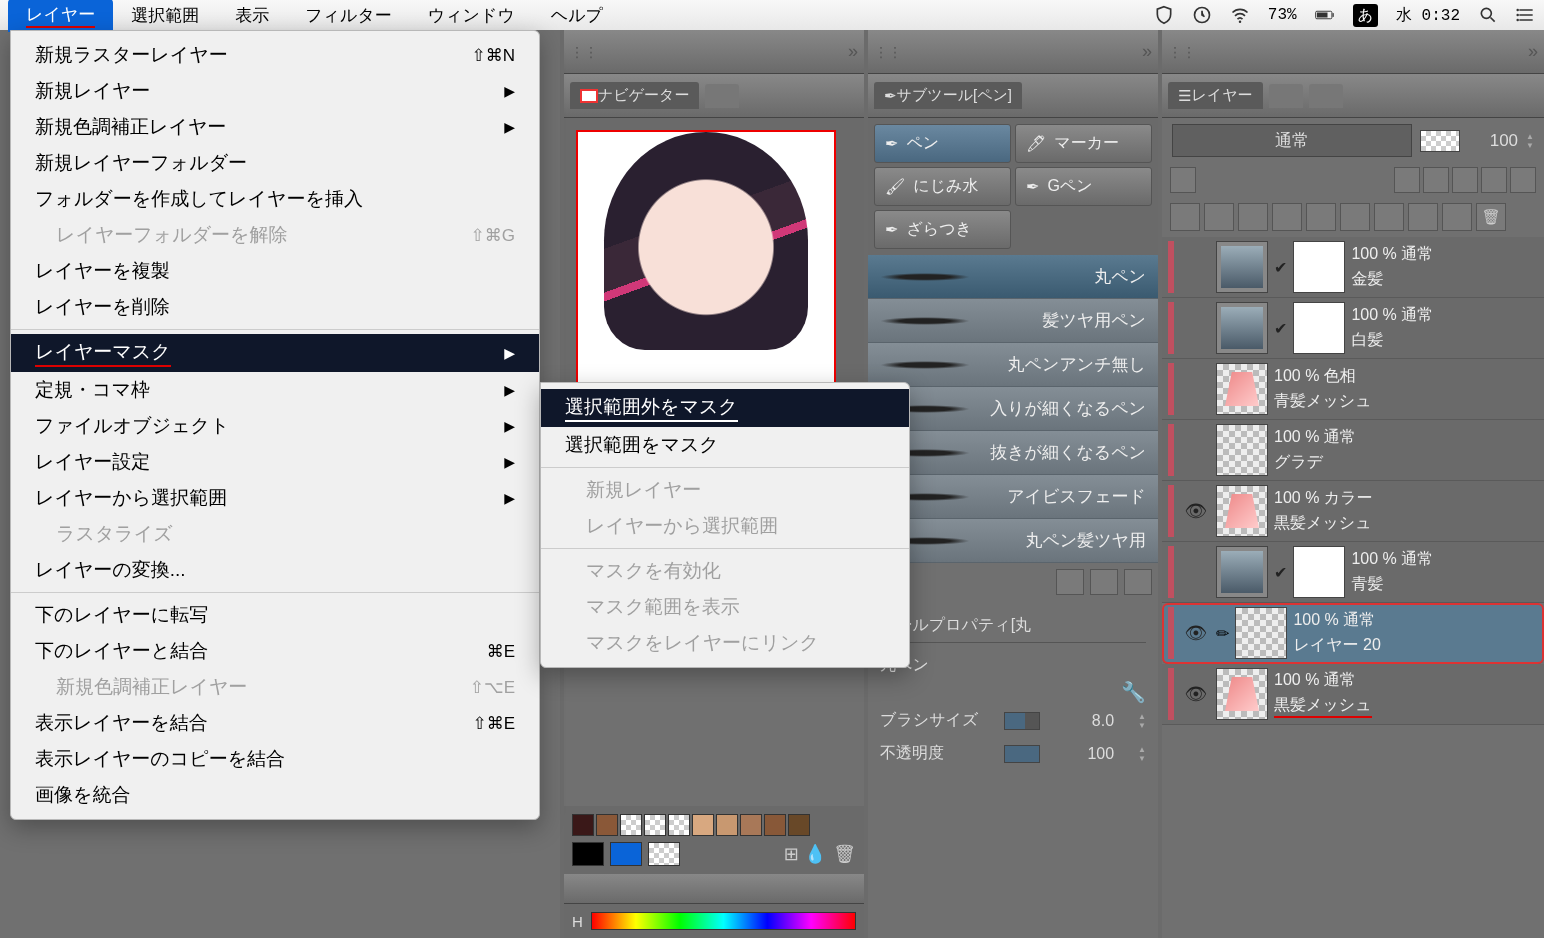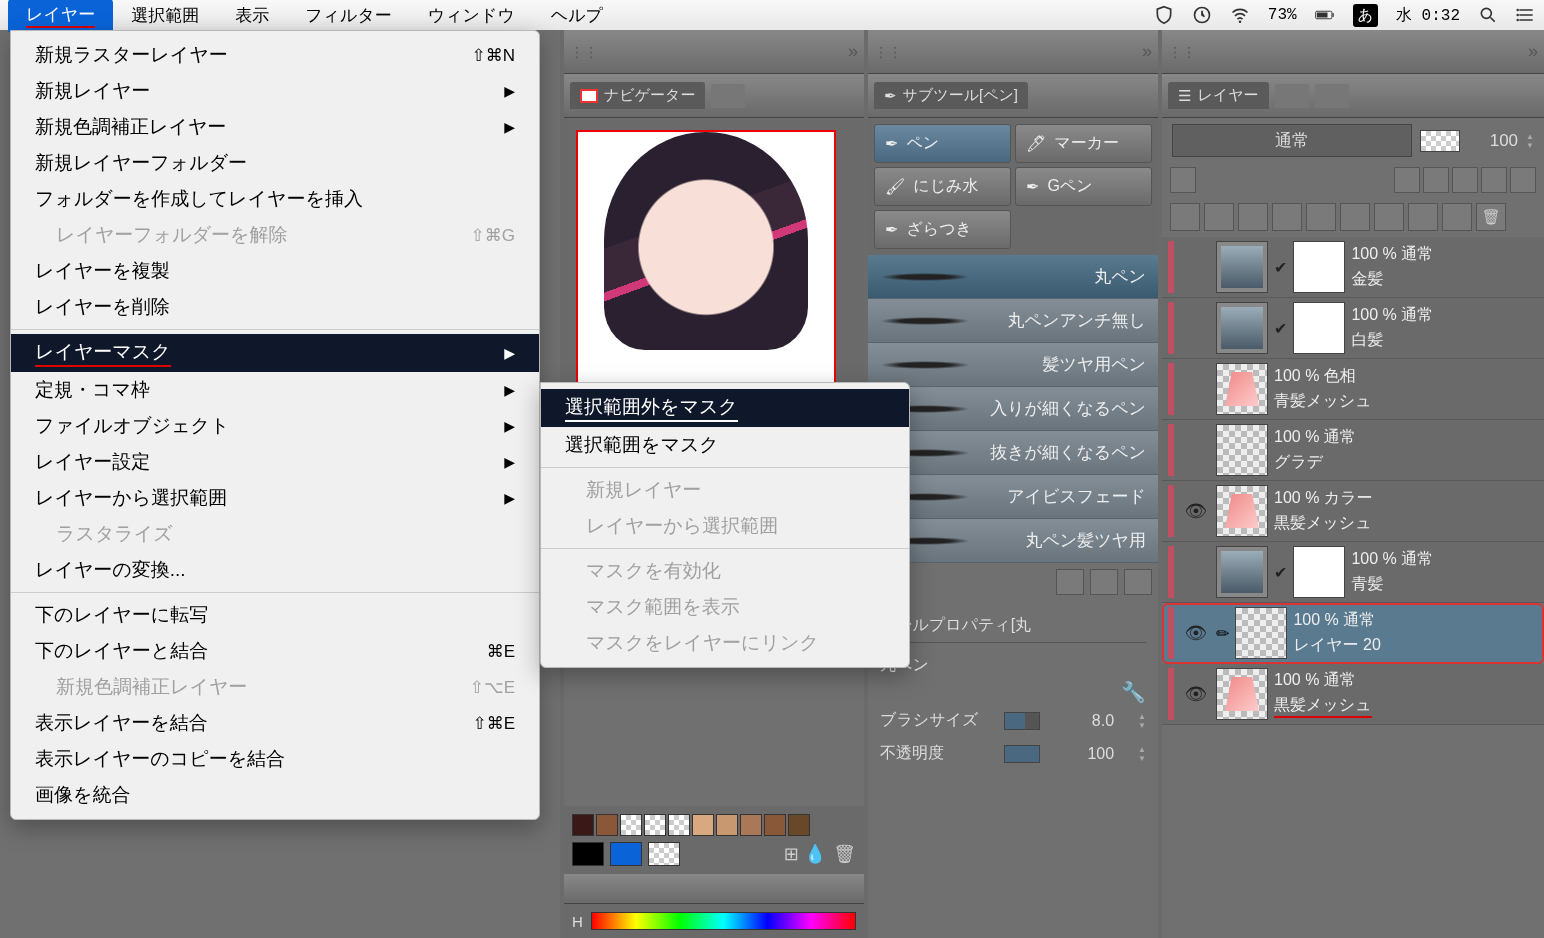--- a/index.html
+++ b/index.html
@@ -28,21 +28,21 @@
 
 
 .panels { position: absolute; top: 30px; left: 0; right: 0; bottom: 0; display: flex; }
 .panel-col { background: #707070; display: flex; flex-direction: column; }
 .panel-col.col1 { width: 560px; }
 .panel-col.col2 { width: 300px; margin-left: 4px; }
 .panel-col.col3 { width: 290px; margin-left: 4px; }
 .panel-col.col4 { flex: 1; margin-left: 4px; }
 
 .panel-tabbar { height: 44px; background: linear-gradient(#888,#6a6a6a); display: flex; align-items: center; padding: 0 6px; gap: 6px; border-bottom: 1px solid #444; }
-.panel-tab { background: #5a5a5a; color: #ddd; padding: 4px 10px; font-size: 15px; display: flex; align-items: center; gap: 6px; border-radius: 3px 3px 0 0; }
+.panel-tab { background: #5a5a5a; color: #ddd; padding: 4px 10px; font-size: 15px; display: flex; align-items: center; border-radius: 3px 3px 0 0; }
 .tab-icon-box { width: 18px; height: 14px; border: 2px solid #e33; background: #fff; }
 .panel-tab.secondary { background: #777; width: 34px; height: 24px; }
 .dbl-arrow { margin-left: auto; color: #555; font-size: 18px; }
 
 
 .navigator { padding: 12px; background: #6a6a6a; }
 .nav-img { width: 260px; height: 260px; background: #fff; border: 2px solid #e00; position: relative; overflow: hidden; }
 .nav-face { position: absolute; inset: 0; background: radial-gradient(circle at 50% 45%, #f8e0d8 0 35%, transparent 36%); }
 .nav-hair { position: absolute; top: 0; left: 10%; right: 10%; height: 85%; background: linear-gradient(160deg,#2a2030 0 40%,#3a2838 40% 55%,#d03878 55% 58%,#2a2030 58% 100%); border-radius: 50% 50% 20% 20%; }
 
@@ -346,22 +346,22 @@
           <span>✒</span>
           <span>Gペン</span>
         </div>
       <div class="subtool-btn">
           <span>✒</span>
           <span>ざらつき</span>
         </div>
     </div>
     <div class="pen-list">
       <div class="pen-row sel"><div class="pen-stroke"></div><span>丸ペン</span></div>
+      <div class="pen-row"><div class="pen-stroke"></div><span>髪ツヤ用ペン</span></div>
       <div class="pen-row"><div class="pen-stroke"></div><span>丸ペンアンチ無し</span></div>
-      <div class="pen-row"><div class="pen-stroke"></div><span>髪ツヤ用ペン</span></div>
       <div class="pen-row"><div class="pen-stroke"></div><span>入りが細くなるペン</span></div>
       <div class="pen-row"><div class="pen-stroke"></div><span>抜きが細くなるペン</span></div>
       <div class="pen-row"><div class="pen-stroke"></div><span>アイビスフェード</span></div>
       <div class="pen-row"><div class="pen-stroke"></div><span>丸ペン髪ツヤ用</span></div>
     </div>
     <div class="small-icons-row">
       <div class="small-icon"></div>
       <div class="small-icon"></div>
       <div class="small-icon"></div>
     </div>

